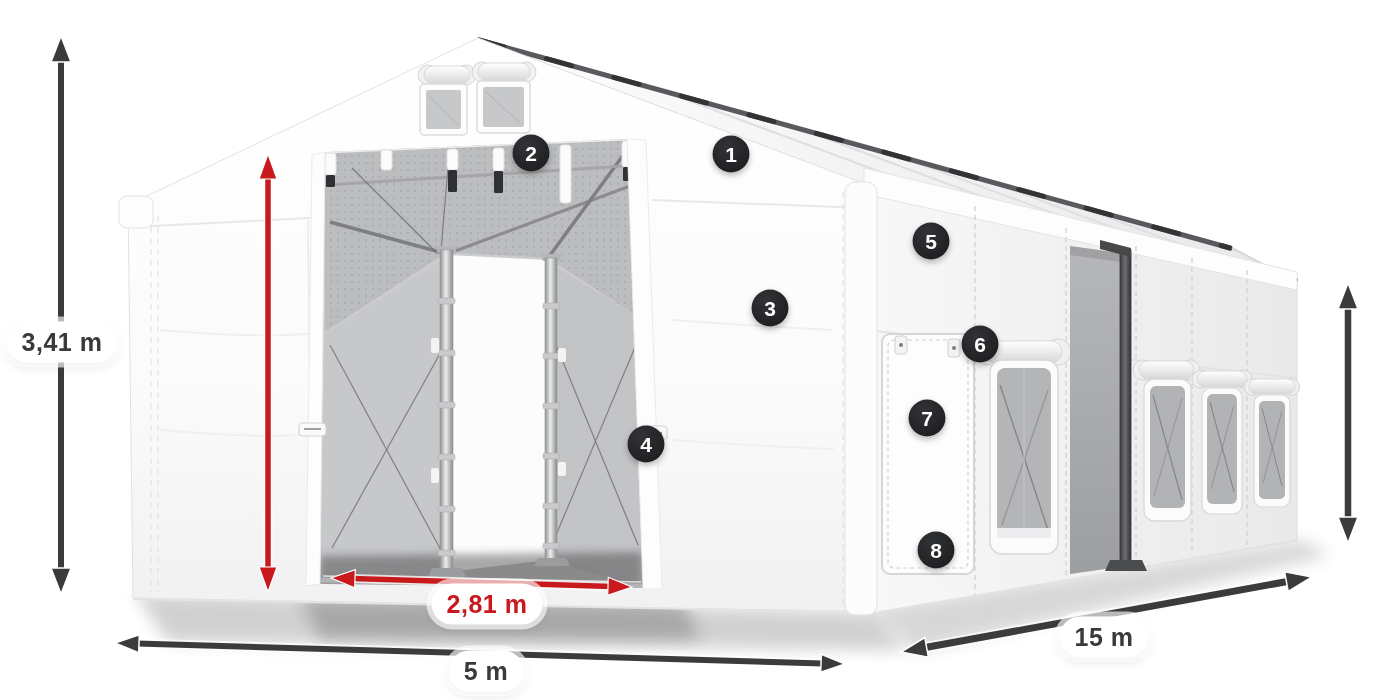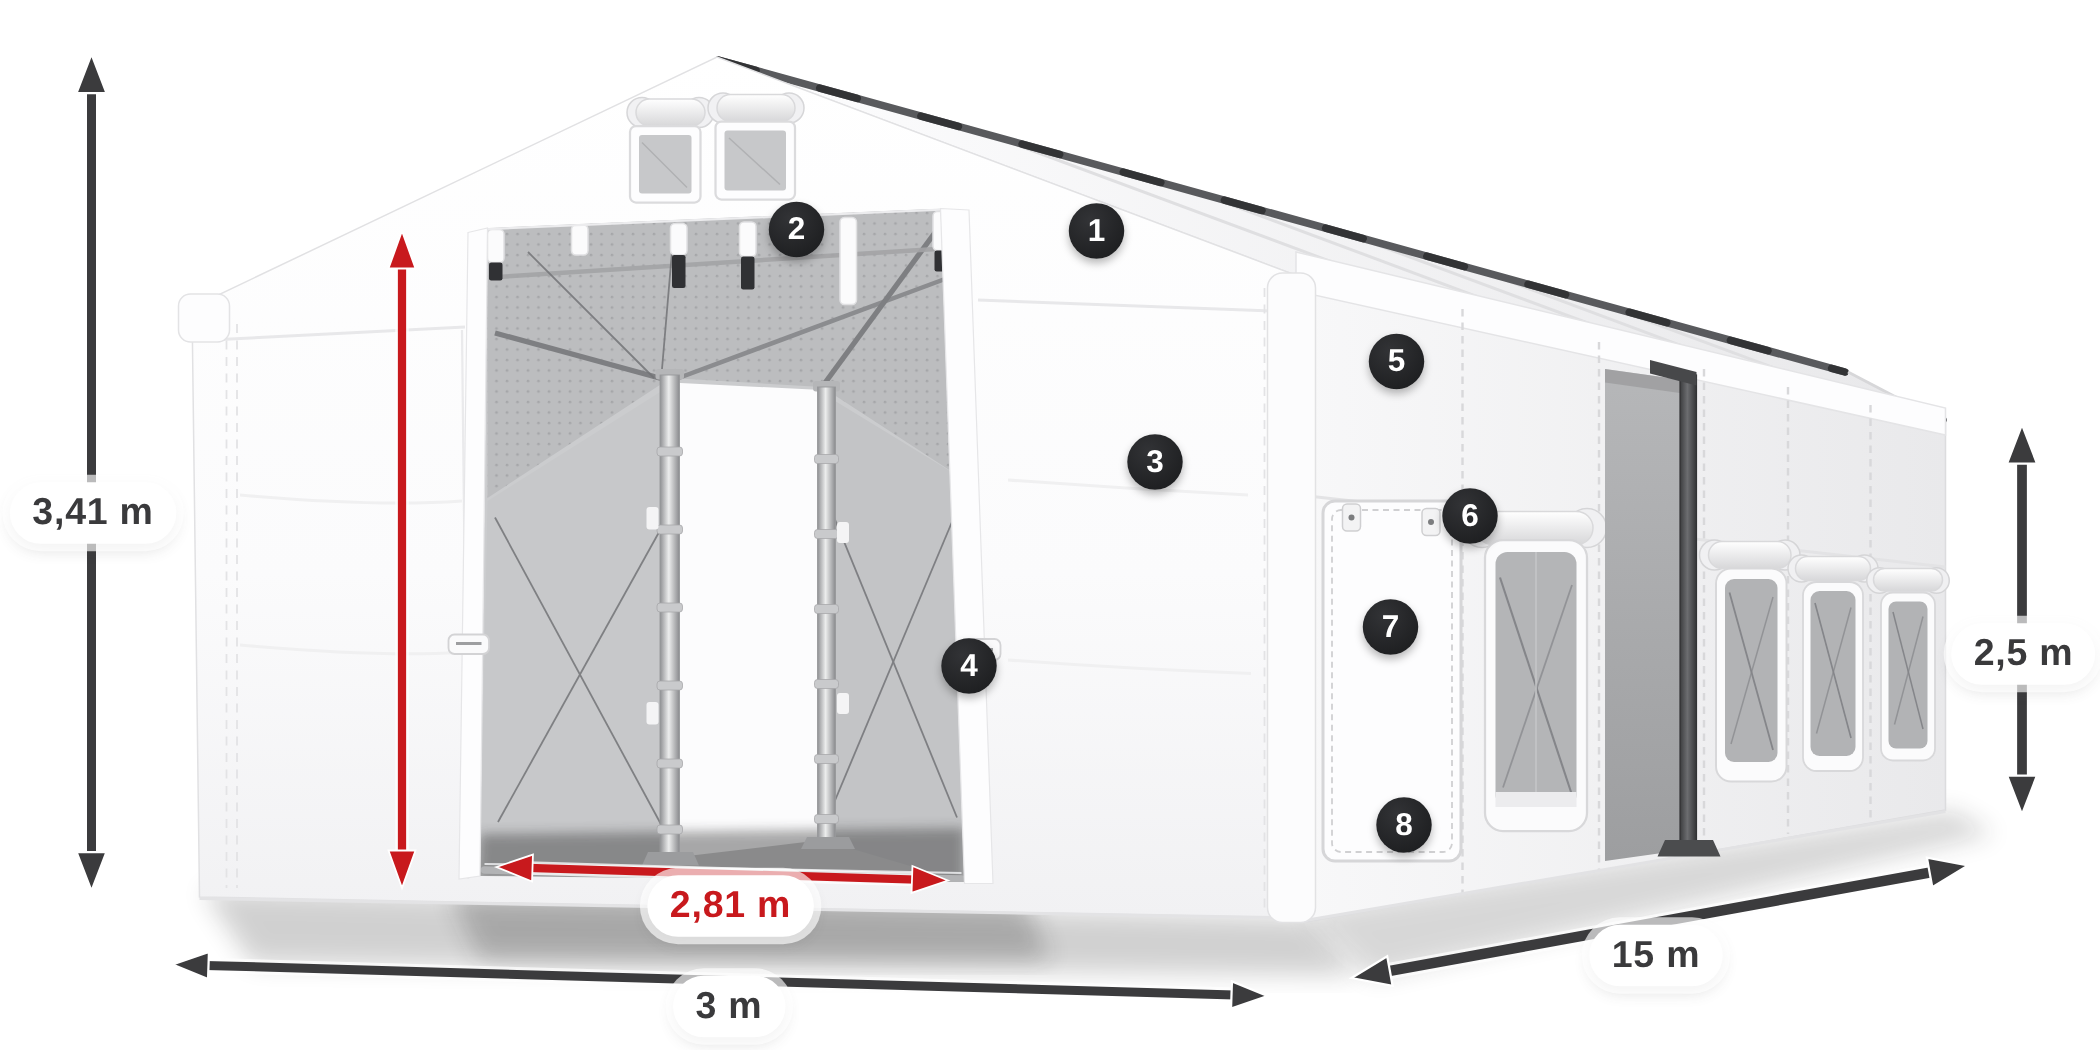--- a/index.html
+++ b/index.html
@@ -337,23 +337,22 @@
       <line x1="1348" y1="303" x2="1348" y2="523" stroke="var(--arrow-dark,#3b3b3d)" stroke-width="6.5"></line>
       <polygon points="1348,283 1338,309 1358,309" fill="var(--arrow-dark,#3b3b3d)" stroke="#ffffff" stroke-width="1.5"></polygon>
       <polygon points="1348,543 1338,517 1358,517" fill="var(--arrow-dark,#3b3b3d)" stroke="#ffffff" stroke-width="1.5"></polygon>
     </g>
   </g>
 </svg>
 
 <div class="overlay">
   <div class="pill dark" style="left:62px;top:318px">3,41 m</div>
   <div class="pill red" style="left:487px;top:580px">2,81 m</div>
-  <div class="pill dark" style="left:486px;top:647px">3 m</div>
+  <div class="pill dark" style="left:486px;top:647px">5 m</div>
   <div class="pill dark" style="left:1104px;top:613px">15 m</div>
-  <div class="pill dark" style="left:1349px;top:412px">2,5 m</div>
 
   <div class="badge" style="left:731px;top:154px">1</div>
   <div class="badge" style="left:531px;top:153px">2</div>
   <div class="badge" style="left:770px;top:308px">3</div>
   <div class="badge" style="left:646px;top:444px">4</div>
   <div class="badge" style="left:931px;top:241px">5</div>
   <div class="badge" style="left:980px;top:344px">6</div>
   <div class="badge" style="left:927px;top:418px">7</div>
   <div class="badge" style="left:936px;top:550px">8</div>
 </div>

